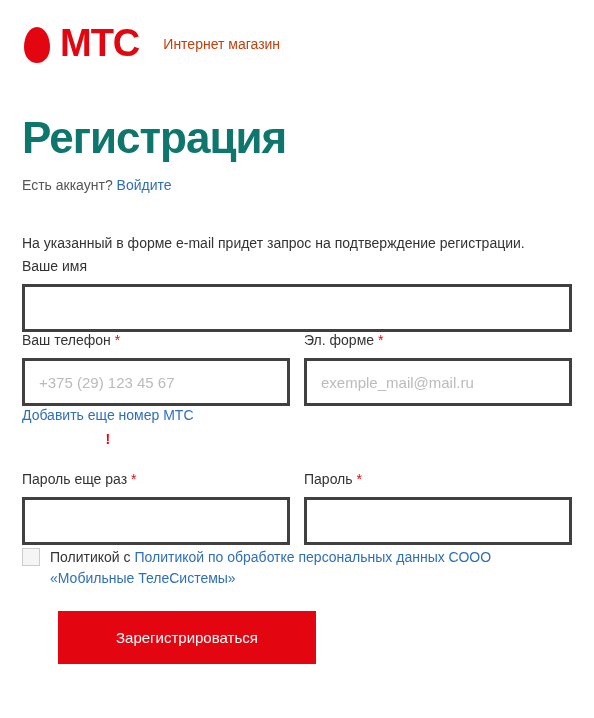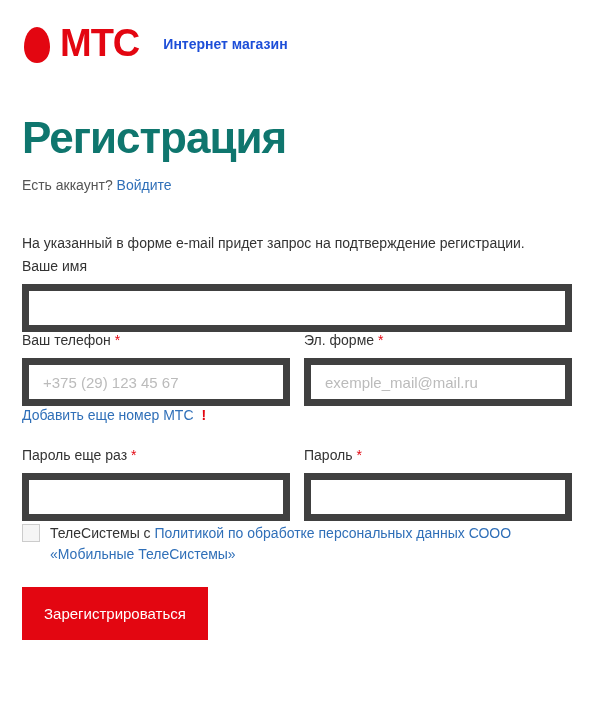--- a/index.html
+++ b/index.html
@@ -26,23 +26,23 @@
       gap: 8px;
     }
     .logo-text {
       font-size: 38px;
       font-weight: 900;
       color: #e30611;
       letter-spacing: -1px;
       font-family: Arial, sans-serif;
     }
     .tagline {
-      color: #1d4ed8;
-      font-size: 14px;
-      font-weight: 700;
+      color: #c2410c;
+      font-size: 14px;
+      font-weight: 400;
     }
     h1.page-title {
       font-size: 44px;
       font-weight: 700;
       color: #0f766e;
       margin-bottom: 14px;
       letter-spacing: -1px;
     }
     .login-prompt {
       font-size: 14px;
@@ -65,21 +65,21 @@
       color: #333;
       margin-bottom: 10px;
       display: block;
     }
     .required {
       color: #e30611;
     }
     .input-full {
       width: 100%;
       height: 48px;
-      border: 7px solid #404040;
+      border: 3px solid #404040;
       padding: 0 14px;
       font-size: 15px;
       color: #333;
       background: #fff;
       outline: none;
     }
     .input-full::placeholder {
       color: #bbb;
     }
     .field-group {
@@ -93,20 +93,21 @@
     }
     .add-phone {
       color: #2f6fb8;
       font-size: 14px;
       cursor: pointer;
       display: inline-flex;
       align-items: center;
       gap: 8px;
       margin-top: -8px;
       margin-bottom: 24px;
+      flex-direction: column;
     }
     .warn-icon {
       color: #e30611;
       font-weight: bold;
       font-size: 14px;
     }
     .checkbox-row {
       display: flex;
       align-items: flex-start;
       gap: 10px;
@@ -129,24 +130,25 @@
     }
     .policy-link {
       color: #2f6fb8;
       text-decoration: none;
       cursor: pointer;
     }
     .submit-btn {
       background: #e30611;
       color: #fff;
       border: none;
-      padding: 18px 22px;
+      padding: 18px 58px;
       font-size: 15px;
       cursor: pointer;
       font-family: inherit;
+      margin-left: 36px;
     }
   </style>
 </head>
 <body>
 
 
 
 <div class="header">
   <div class="logo">
     <svg width="30" height="40" viewBox="0 0 30 40">
@@ -193,20 +195,20 @@
   </div>
   <div class="col field-group">
     <label class="field-label"><span>Пароль </span><span class="required">*</span></label>
     <input class="input-full" type="password" style="">
   </div>
 </div>
 
 <div class="checkbox-row">
   <div class="checkbox"></div>
   <div class="checkbox-label">
-    <span>ТелеСистемы с </span><a class="policy-link">Политикой по обработке персональных данных СООО «Мобильные ТелеСистемы»</a>
+    <span>Политикой с </span><a class="policy-link">Политикой по обработке персональных данных СООО «Мобильные ТелеСистемы»</a>
   </div>
 </div>
 
 <button class="submit-btn">Зарегистрироваться</button>
 
 
 
 
 </body></html>

